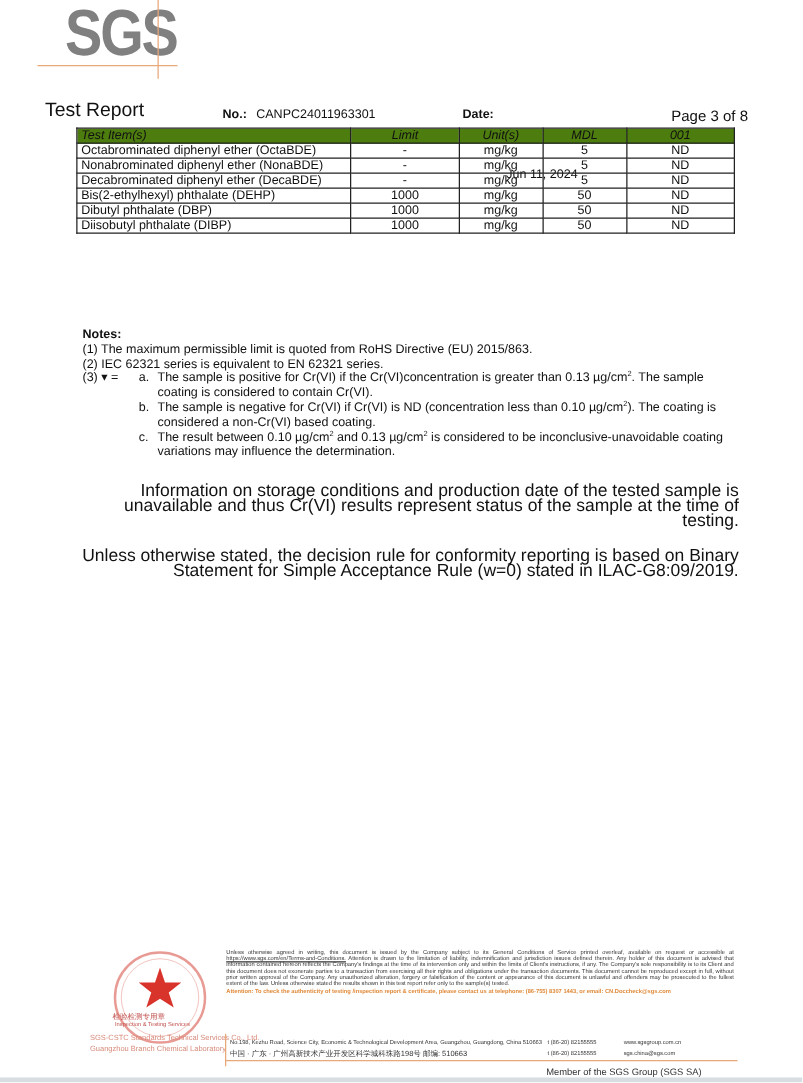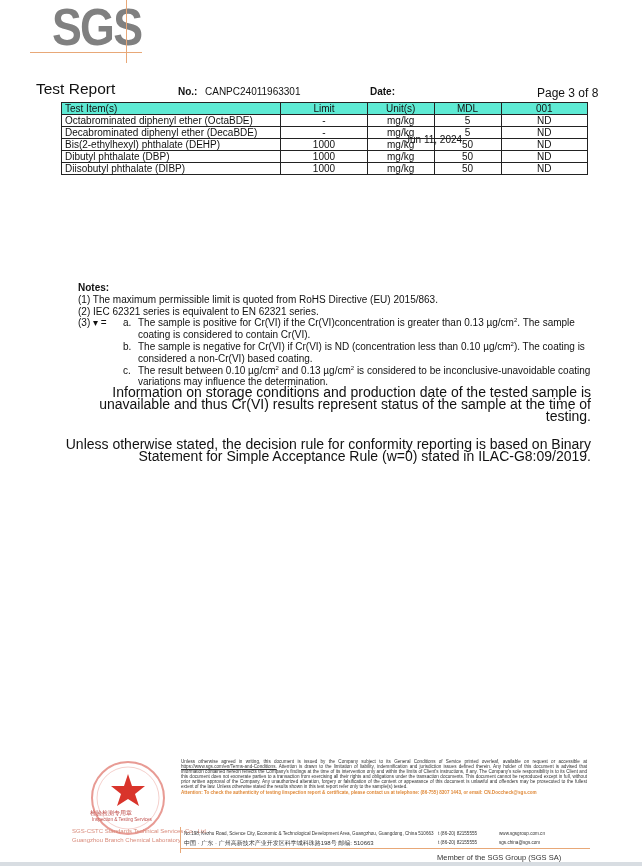--- a/index.html
+++ b/index.html
@@ -9,25 +9,25 @@
   .logo-hline { position:absolute; left:0; top:52px; width:112px; height:1px; background:#e8a878; }
   .logo-vline { position:absolute; left:96px; top:0; width:1px; height:63px; background:#e8a878; }
   .hdr-title { position:absolute; left:36px; top:80px; font-size:15.5px; font-weight:normal; }
   .hdr-no-label { position:absolute; left:178px; top:86px; font-size:10px; font-weight:bold; }
   .hdr-no { position:absolute; left:205px; top:86px; font-size:10px; }
   .hdr-date-label { position:absolute; left:370px; top:86px; font-size:10px; font-weight:bold; }
   .hdr-date { position:absolute; left:405px; top:86px; font-size:10px;margin-top:48px; }
   .hdr-page { position:absolute; left:537px; top:86px; font-size:12px; }
   table.results { position:absolute; left:61px; top:102px; width:527px; border-collapse:collapse; font-size:10px; line-height:11px; }
   table.results th, table.results td { border:1px solid #222; padding:0 3px; }
-  table.results th { background:#5eead4; font-weight:normal; height:11px; }
+  table.results th { background:#4d7c0f; font-weight:normal; height:11px;font-style:italic; }
   table.results th.item, table.results td.item { text-align:left; }
   table.results th.c, table.results td.c { text-align:center; }
   .col-item { width:196px; } .col-limit { width:80px; } .col-unit { width:62px; } .col-mdl { width:62px; } .col-res { width:80px; }
-  .notes { position:absolute; left:78px; top:262px; width:530px; font-size:10px; line-height:11.8px;margin-top:20px; }
+  .notes { position:absolute; left:66px; top:262px; width:530px; font-size:10px; line-height:11.8px; }
   .notes .nh { font-weight:bold; }
   .notes .row3 { display:flex; }
   .notes .lbl { width:45px; flex:none; }
   .notes .sub { display:flex; }
   .notes .sub .k { width:15px; flex:none; }
   .para { position:absolute; left:61px; width:530px; font-size:14px; line-height:12px;text-align:right; }
   .stamp { position:absolute; left:78px; top:756px; width:100px; height:90px; }
   .stamp svg { width:100%; height:100%; }
   .stamp-text { position:absolute; left:60px; font-size:6px; color:#d88a7a; white-space:nowrap; }
   .disclaimer { position:absolute; left:181px; top:759px; width:406px; font-size:4.6px; line-height:5.1px; color:#333; text-align:justify; }
@@ -70,20 +70,27 @@
       <th class="item">Test Item(s)</th>
       <th class="c">Limit</th>
       <th class="c">Unit(s)</th>
       <th class="c">MDL</th>
       <th class="c">001</th>
     </tr>
   </thead>
   <tbody id="tbody">
       <tr>
         <td class="item" style="width: 196px;">Octabrominated diphenyl ether (OctaBDE)</td>
+        <td class="c">-</td>
+        <td class="c">mg/kg</td>
+        <td class="c">5</td>
+        <td class="c">ND</td>
+      </tr>
+      <tr>
+        <td class="item" style="width: 196px;">Nonabrominated diphenyl ether (NonaBDE)</td>
         <td class="c">-</td>
         <td class="c">mg/kg</td>
         <td class="c">5</td>
         <td class="c">ND</td>
       </tr>
       <tr>
         <td class="item" style="width: 196px;">Decabrominated diphenyl ether (DecaBDE)</td>
         <td class="c">-</td>
         <td class="c">mg/kg</td>
         <td class="c">5</td>

